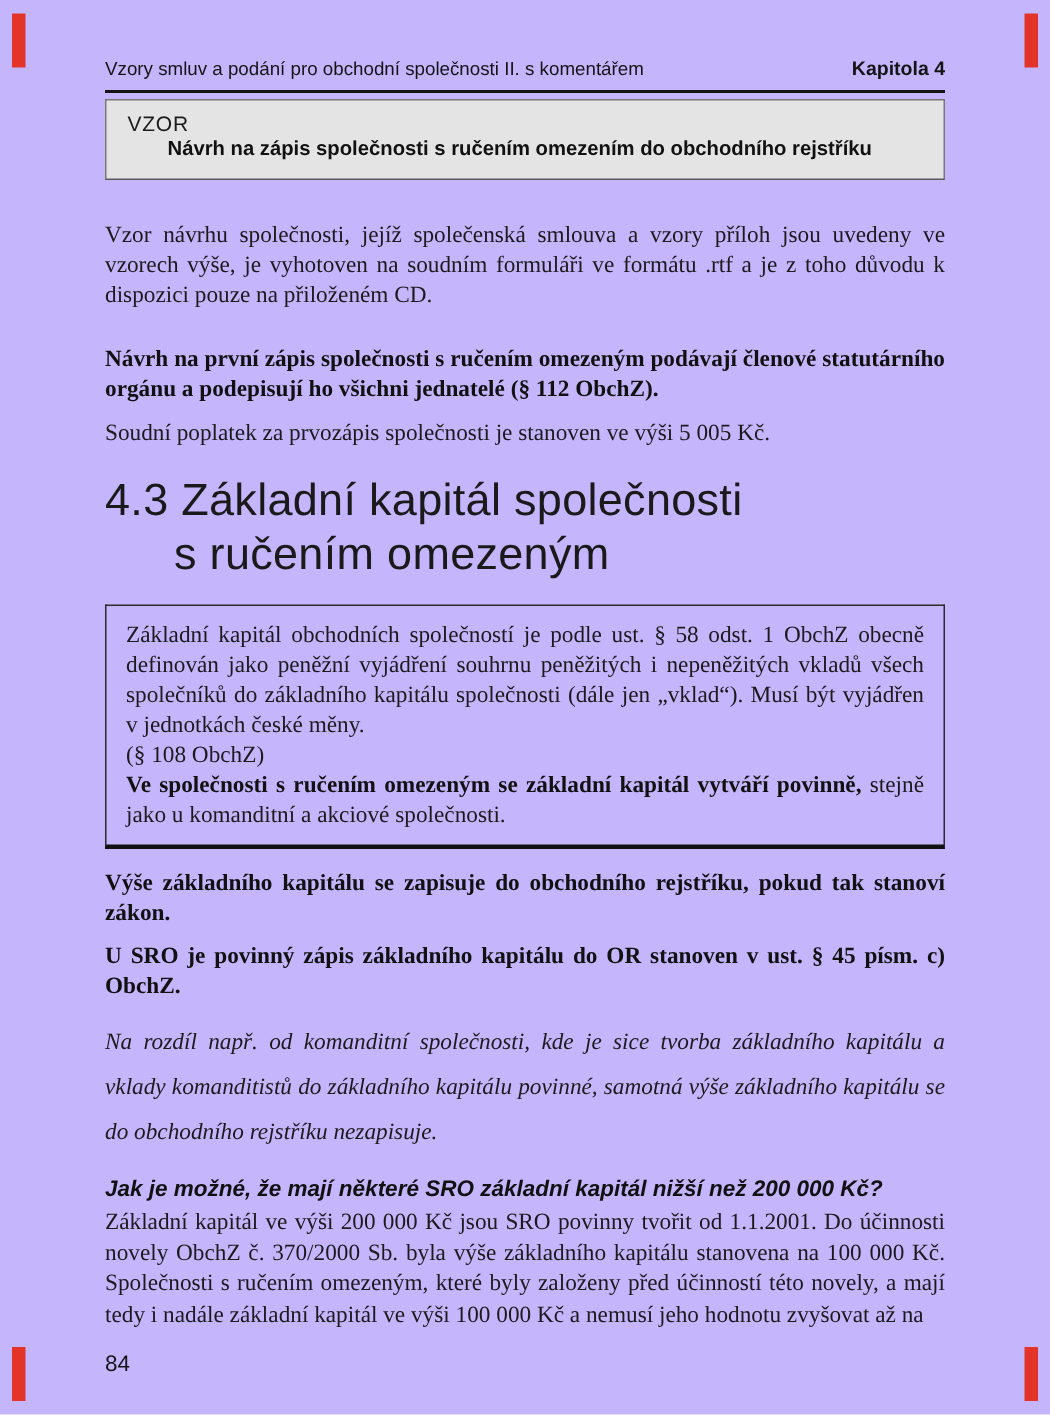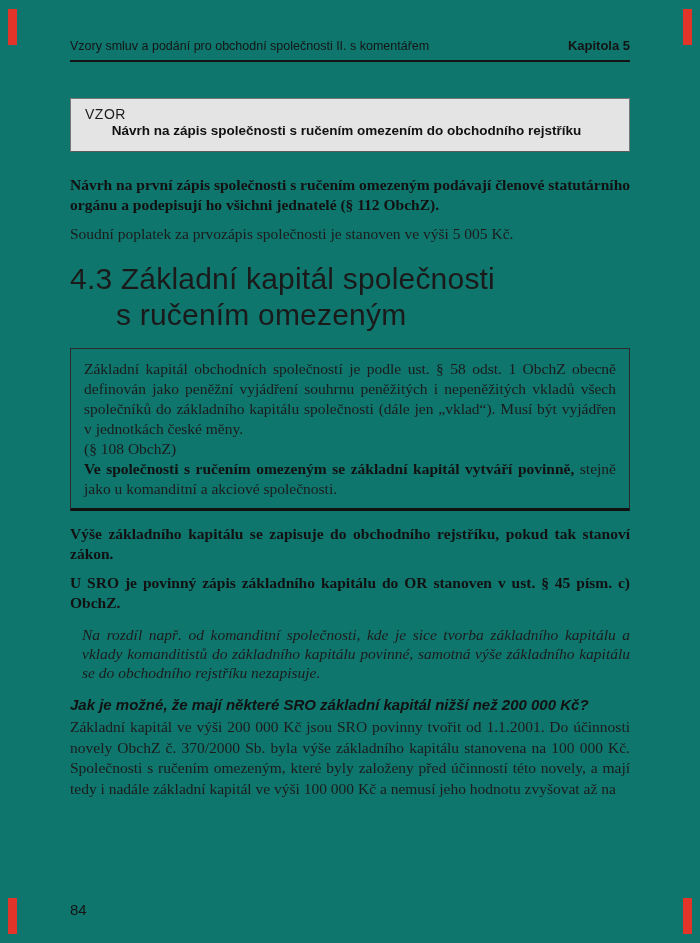--- a/index.html
+++ b/index.html
@@ -1,19 +1,19 @@
 <!DOCTYPE html>
 <html lang="cs"><head>
 <meta charset="utf-8">
 <style>
   html,body{margin:0;padding:0;background:#ffffff;}
   .page{
     position:relative;
     width:700px;height:943px;
-    background:#0f766e;
+    background:#c4b5fd;
     overflow:hidden;
     color:#161616;
   }
   
   .mark{position:absolute;width:9px;height:36px;background:#e23428;}
   .mark-tl{left:8px;top:9px;}
   .mark-tr{right:8px;top:9px;}
   .mark-bl{left:8px;bottom:9px;}
   .mark-br{right:8px;bottom:9px;}
 
@@ -21,21 +21,21 @@
 
   .header{
     display:flex;justify-content:space-between;align-items:baseline;
     font-family:"Liberation Sans",sans-serif;
     font-size:12.5px;color:#141414;
   }
   .header .chapter{font-weight:bold;font-size:13px;}
   .rule{border-bottom:2px solid #141414;margin-top:7px;}
 
   .vzor-box{
-    margin-top:36px;
+    margin-top:4px;
     background:#e4e4e4;
     border:1px solid #787878;
     border-bottom-color:#5a5a5a;
     padding:7px 21px 13px 14px;
   }
   .vzor-label{
     font-family:"Liberation Sans",sans-serif;
     font-size:14px;letter-spacing:.5px;color:#1c1c1c;
   }
   .vzor-title{
@@ -71,21 +71,21 @@
     border:1px solid #2b2b2b;
     border-bottom:3px solid #111;
     padding:10px 13px 9px 13px;
     margin-top:2px;
   }
   .info-box p{text-align:justify;}
   .ib-note{text-align:left !important;}
 
   .p-b1{margin-top:13px;}
   .p-b2{margin-top:9px;}
-  .p-italic{margin-top:12px;line-height:19px;margin-left:12px;}
+  .p-italic{margin-top:12px;line-height:30px;}
   .question{
     font-family:"Liberation Sans",sans-serif;
     font-weight:bold;font-style:italic;
     font-size:15px;margin-top:14px;color:#111;
     text-align:left;
   }
   .p-answer{margin-top:4px;line-height:20.5px;}
 
   .page-number{
     position:absolute;left:70px;bottom:25px;
@@ -100,29 +100,30 @@
 
   <div class="mark mark-tl" style="background: rgb(226, 52, 40);"></div>
   <div class="mark mark-tr" style="background: rgb(226, 52, 40);"></div>
   <div class="mark mark-bl" style="background: rgb(226, 52, 40);"></div>
   <div class="mark mark-br" style="background: rgb(226, 52, 40);"></div>
 
   <div class="content">
 
     <div class="header">
       <span class="running-title">Vzory smluv a podání pro obchodní společnosti II. s komentářem</span>
-      <span class="chapter">Kapitola 5</span>
+      <span class="chapter">Kapitola 4</span>
     </div>
     <div class="rule"></div>
 
     <div class="vzor-box" style="background: rgb(228, 228, 228);">
       <div class="vzor-label">VZOR</div>
       <div class="vzor-title">Návrh na zápis společnosti s ručením omezením do obchodního rejstříku</div>
     </div>
 
+    <p class="serif p-intro">Vzor návrhu společnosti, jejíž společenská smlouva a vzory příloh jsou uvedeny ve vzorech výše, je vyhotoven na soudním formuláři ve formátu .rtf a je z toho důvodu k dispozici pouze na přiloženém CD.</p>
 
     <p class="serif bold p-bold-lead">Návrh na první zápis společnosti s ručením omezeným podávají členové statutárního orgánu a podepisují ho všichni jednatelé (§ 112 ObchZ).</p>
 
 
     <p class="serif p-poplatek">Soudní poplatek za prvozápis společnosti je stanoven ve výši 5 005 Kč.</p>
 
     <h1 class="section">
       <span class="line1">4.3 Základní kapitál společnosti</span>
       <span class="line2">s ručením omezeným</span>
     </h1>

